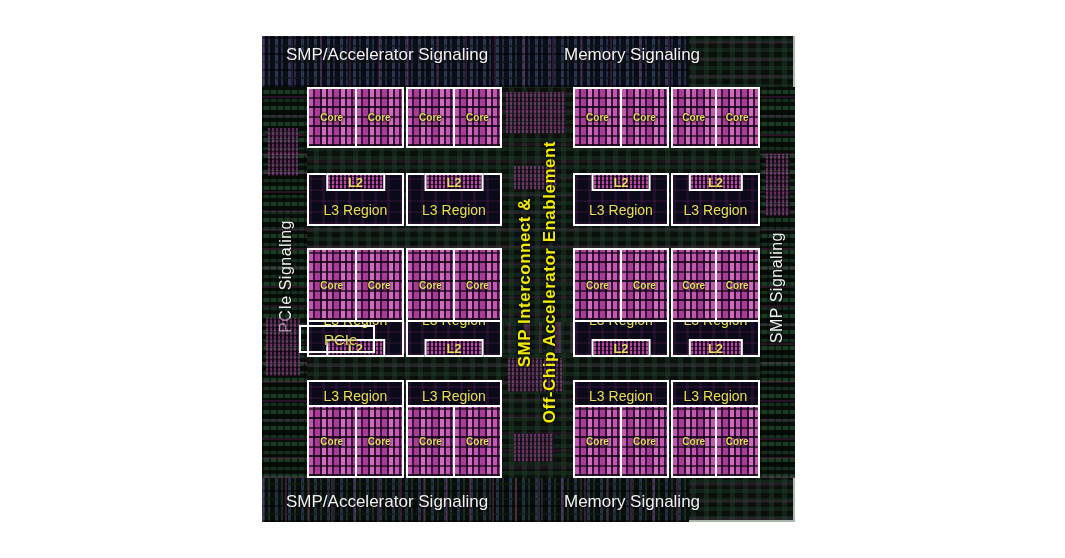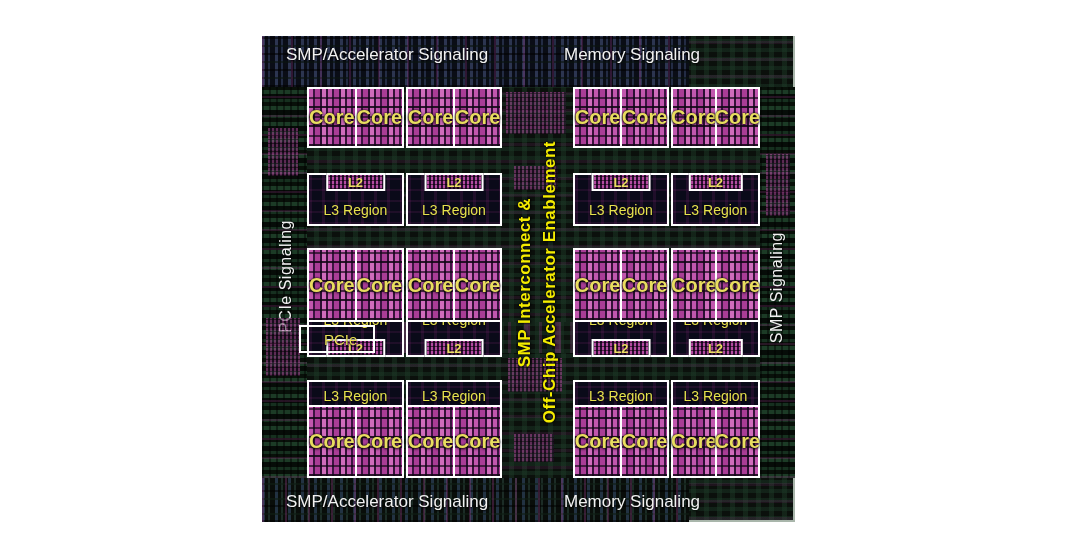--- a/index.html
+++ b/index.html
@@ -115,21 +115,21 @@
   .rowL3a { top:110px; height:53px; }
   .rowL3b { top:161px; height:53px; }
   .rowB   { top:212px; height:74px; }
   .rowL3c { top:317px; height:54px; }
   .rowC   { top:369px; height:73px; }
 
   .corebox { display:flex; }
   .core { flex:1; min-width:0; display:flex; align-items:center; justify-content:center; }
   .core + .core { border-left:2px solid #fff; }
   .corelab {
-    font-size:20px; font-weight:700; color:#e9dd60;
+    font-size:10px; font-weight:700; color:#e9dd60;
     text-shadow:0 1px 3px #000, 0 0 2px #000;
   }
 
   .l3box { position:relative;margin-top:27px; }
   .l3lab {
     position:absolute; left:0; right:0; text-align:center;
     font-size:14px; color:#e6e14e; text-shadow:0 1px 2px #000; white-space:nowrap;
   }
   .l3lab.pos-top { top:6px; }
   .l3lab.pos-bottom { bottom:6px; }

